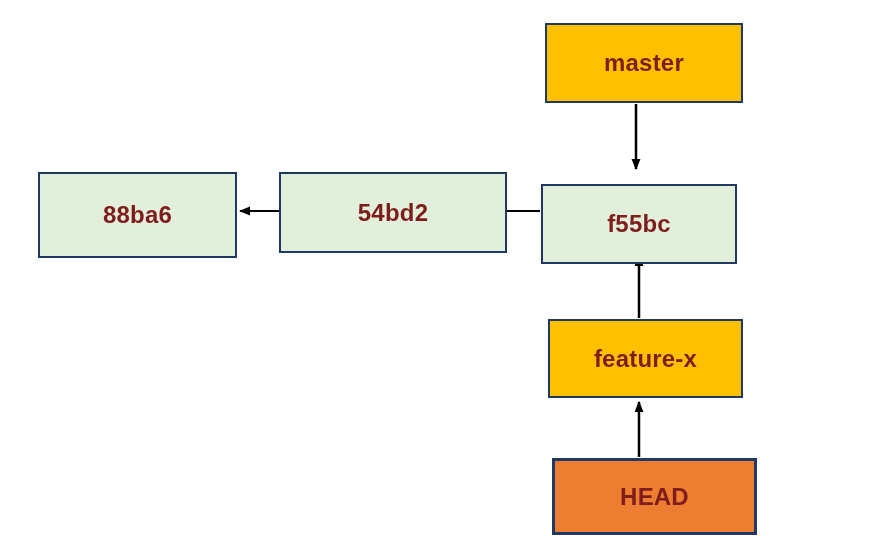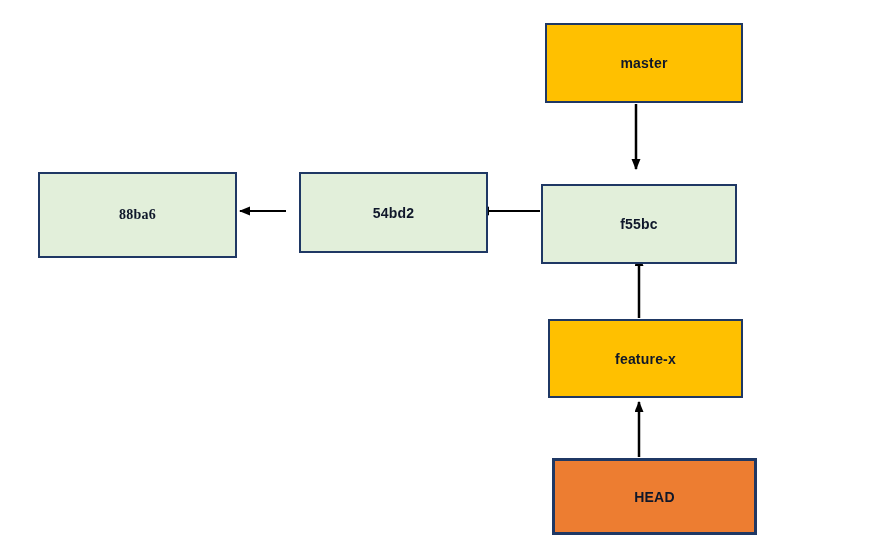--- a/index.html
+++ b/index.html
@@ -23,34 +23,34 @@
     height: 552px;
     pointer-events: none;
   }
   .node {
     position: absolute;
     display: flex;
     align-items: center;
     justify-content: center;
     box-sizing: border-box;
     border: 2.5px solid var(--border, #1f3864);
-    font-size: 14px;
+    font-size: 24px;
     font-weight: bold;
-    color: #0f172a;
+    color: #7f1d1d;
     letter-spacing: 0.2px;
   }
   .node.branch { background: var(--branch-fill, #ffc000); }
   .node.commit { background: var(--commit-fill, #e2efda); }
   .node.head   { background: var(--head-fill, #ed7d31); border-width: 3px; }
 
   
   #n-master    { left: 545px; top: 23px;  width: 198px; height: 80px; }
   #n-f55bc     { left: 541px; top: 184px; width: 196px; height: 80px; }
-  #n-54bd2     { left: 299px; top: 172px; width: 189px; height: 81px; }
-  #n-88ba6     { left: 38px;  top: 172px; width: 199px; height: 86px; font-family: Liberation Serif, serif; }
+  #n-54bd2     { left: 279px; top: 172px; width: 228px; height: 81px; }
+  #n-88ba6     { left: 38px;  top: 172px; width: 199px; height: 86px; }
   #n-feature-x { left: 548px; top: 319px; width: 195px; height: 79px; }
   #n-head      { left: 552px; top: 458px; width: 205px; height: 77px; }
 </style>
 </head>
 <body>
 
 <div class="canvas" style="--branch-fill: #FFC000; --head-fill: #ED7D31; --commit-fill: #E2EFDA; --border: #1F3864; --bg: #FFFFFF;">
 
   <svg class="arrows" width="881" height="552" viewBox="0 0 881 552" xmlns="http://www.w3.org/2000/svg">
     <defs>

